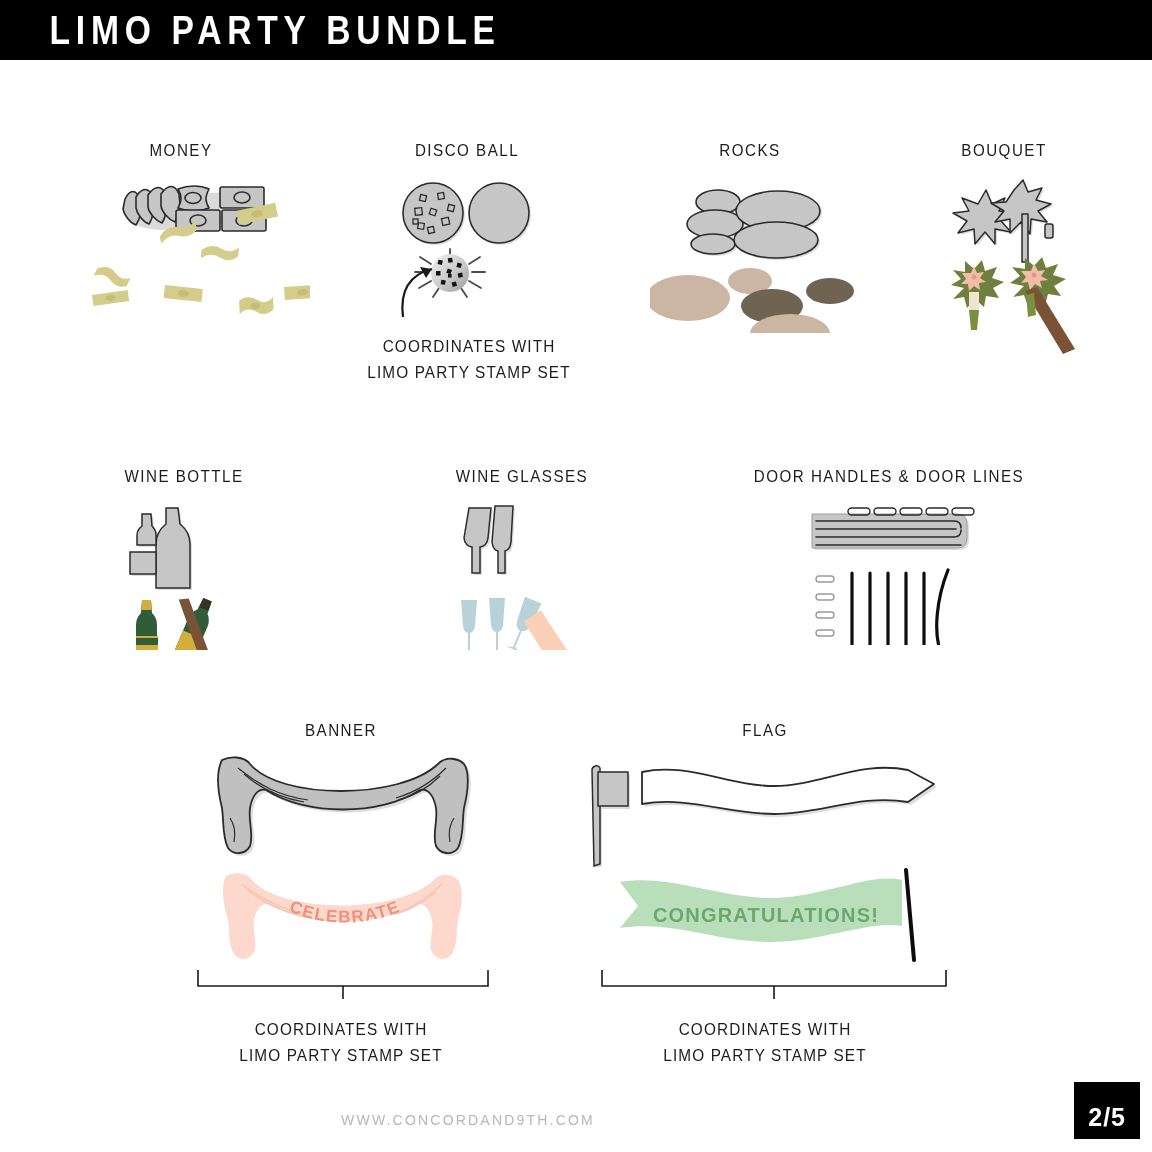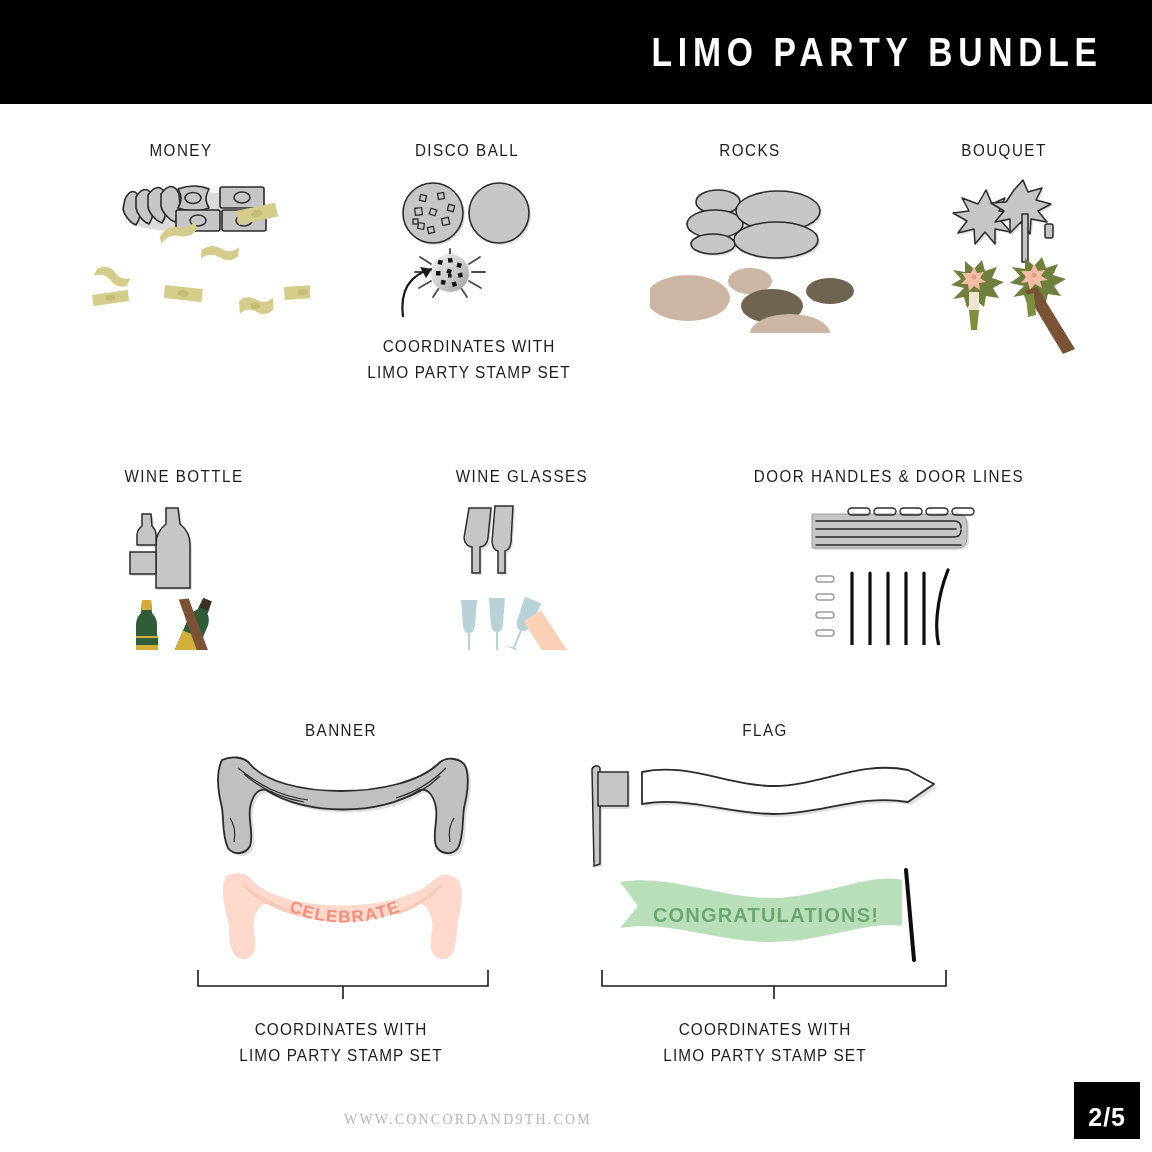--- a/index.html
+++ b/index.html
@@ -7,23 +7,23 @@
     width:1152px; height:1152px;
     background:#ffffff;
     font-family:"Liberation Sans", sans-serif;
     color:#1a1a1a;
     overflow:hidden;
     position:relative;
   }
 
   
   .header {
-    position:absolute; left:0; top:0; width:1152px; height:104px;
+    position:absolute; left:0; top:0; width:1152px; height:60px;
     background:#000000;
-    display:flex; align-items:center; justify-content:flex-end;
+    display:flex; align-items:center; justify-content:flex-start;
   }
   .header-title {
     color:#ffffff;
     font-size:41px;
     font-weight:700;
     letter-spacing:7px;
     font-family:"Liberation Sans", sans-serif;
     transform:scaleX(0.82);
     white-space:nowrap;
   }
@@ -52,21 +52,21 @@
 
   .art { position:absolute; }
 
   
   .footer {
     position:absolute; left:0; top:1112px; width:936px;
     text-align:center;
     font-size:14px;
     letter-spacing:2.2px;
     color:#b6b6bc;
-    font-family:Liberation Serif, serif;
+    font-family:Liberation Sans, sans-serif;
   }
   .pagebadge {
     position:absolute; right:12px; top:1082px;
     background:#000; color:#fff;
     padding:21px 14px 7px 14px;
     font-size:25px; font-weight:700; letter-spacing:1px;
     font-family:"Liberation Sans", sans-serif;
   }
 
   

